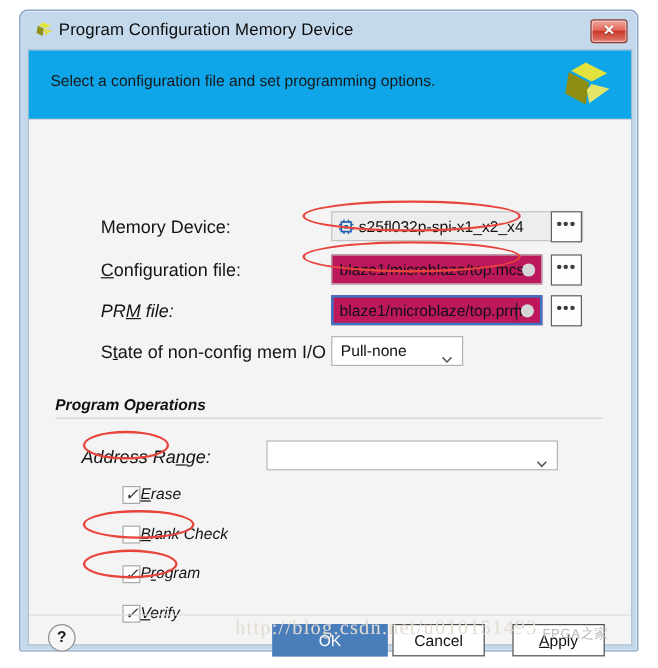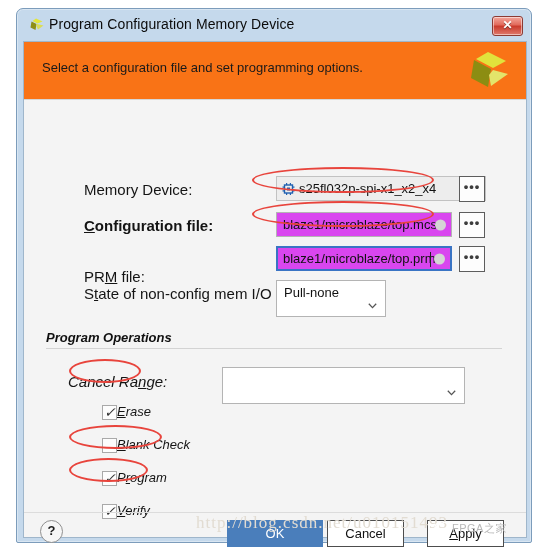--- a/index.html
+++ b/index.html
@@ -63,21 +63,21 @@
     position: absolute;
     left: 6px; top: 32px;
     width: 504px; height: 497px;
     background: #f4f4f4;
     border: 1px solid #9fb6cb;
   }
 
   
   #header {
     position: absolute; left: 0; top: 0; right: 0; height: 58px;
-    background: #f97316;
+    background: #0ea5e9;
     border-bottom: 1px solid #d6d6d6;
   }
   #header-text {
     position: absolute; left: 18px; top: 18px;
     font-size: 13px; color: #1a1a1a;
   }
   #header-logo {
     position: absolute; right: 16px; top: 8px;
     width: 44px; height: 42px;
   }
@@ -85,21 +85,21 @@
   
   .row-label {
     position: absolute;
     font-size: 15px; color: #141414;
     white-space: nowrap;
   }
   .mn { text-decoration: underline; }
 
   .textbox {
     position: absolute;
-    background: #d946ef;
+    background: #be185d;
     border: 1px solid #b4b4b4;
     font-size: 13px; color: #111;
     padding: 3px 20px 3px 6px;
     height: 25px;
     line-height: 18px;
     overflow: hidden;
     white-space: nowrap;
     cursor: text;
   }
   .textbox.readonlyish {
@@ -138,21 +138,21 @@
   .browse-btn .dots {
     position: absolute; left: 0; right: 0; top: 2px;
     text-align: center; font-size: 13px; color: #3d3d3d;
     letter-spacing: 1px; font-weight: bold;
   }
 
   .combo {
     position: absolute;
     background: #ffffff;
     border: 1px solid #b4b4b4;
-    height: 37px;
+    height: 25px;
     font-size: 13px; color: #111;
     padding: 3px 24px 3px 7px;
     line-height: 18px;
     white-space: nowrap;
     overflow: hidden;
     cursor: pointer;
   }
   .combo .chev {
     position: absolute; right: 8px; top: 50%;
     margin-top: -3px;
@@ -311,30 +311,30 @@
             <rect x="10.5" y="4" width="2" height="1.2" fill="#1f5fb0"></rect>
             <rect x="10.5" y="7.8" width="2" height="1.2" fill="#1f5fb0"></rect>
           </svg>
         </span>
         <span>s25fl032p-spi-x1_x2_x4</span>
       </div>
       <div class="browse-btn" style="left:435px; top:134px;">
         <span class="dots">•••</span>
       </div>
 
-      <span class="row-label" style="left:60px; top:175px;font-weight:bold;"><span></span><span class="mn">C</span><span>onfiguration file:</span></span>
+      <span class="row-label" style="left:60px; top:175px;"><span></span><span class="mn">C</span><span>onfiguration file:</span></span>
       <div class="textbox" style="left:252px; top:170px; width:176px;">
         <span>blaze1/microblaze/top.mcs</span>
         <span class="clearbtn"></span>
       </div>
       <div class="browse-btn" style="left:435px; top:170px;">
         <span class="dots">•••</span>
       </div>
 
-      <span class="row-label" style="left:60px; top:226px;"><span>PR</span><span class="mn">M</span><span> file:</span></span>
+      <span class="row-label" style="left:60px; top:209px;font-style:italic;"><span>PR</span><span class="mn">M</span><span> file:</span></span>
       <div class="textbox focused" style="left:252px; top:204px; width:176px;">
         <span>blaze1/microblaze/top.prm</span>
         <span class="caret"></span>
         <span class="clearbtn"></span>
       </div>
       <div class="browse-btn" style="left:435px; top:204px;">
         <span class="dots">•••</span>
       </div>
 
       <span class="row-label" style="left:60px; top:243px;"><span>S</span><span class="mn">t</span><span>ate of non-config mem I/O pins:</span></span>
@@ -344,21 +344,21 @@
           <svg width="9" height="6" viewBox="0 0 9 6">
             <polyline points="0.8,0.8 4.5,4.6 8.2,0.8" fill="none" stroke="#555" stroke-width="1.3"></polyline>
           </svg>
         </span>
       </div>
 
       <div id="group">
         <span id="group-title">Program Operations</span>
         <div id="group-rule"></div>
 
-        <span class="row-label" style="left:22px; top:43px;"><span>Cancel Ra</span><span class="mn">n</span><span>ge:</span></span>
+        <span class="row-label" style="left:22px; top:43px;"><span>Address Ra</span><span class="mn">n</span><span>ge:</span></span>
         <div class="combo" style="left:176px; top:37px; width:243px;">
           <span class="chev">
             <svg width="9" height="6" viewBox="0 0 9 6">
               <polyline points="0.8,0.8 4.5,4.6 8.2,0.8" fill="none" stroke="#555" stroke-width="1.3"></polyline>
             </svg>
           </span>
         </div>
 
         <div class="cbrow" style="left:56px; top:75px;">
           <div class="cbox">

